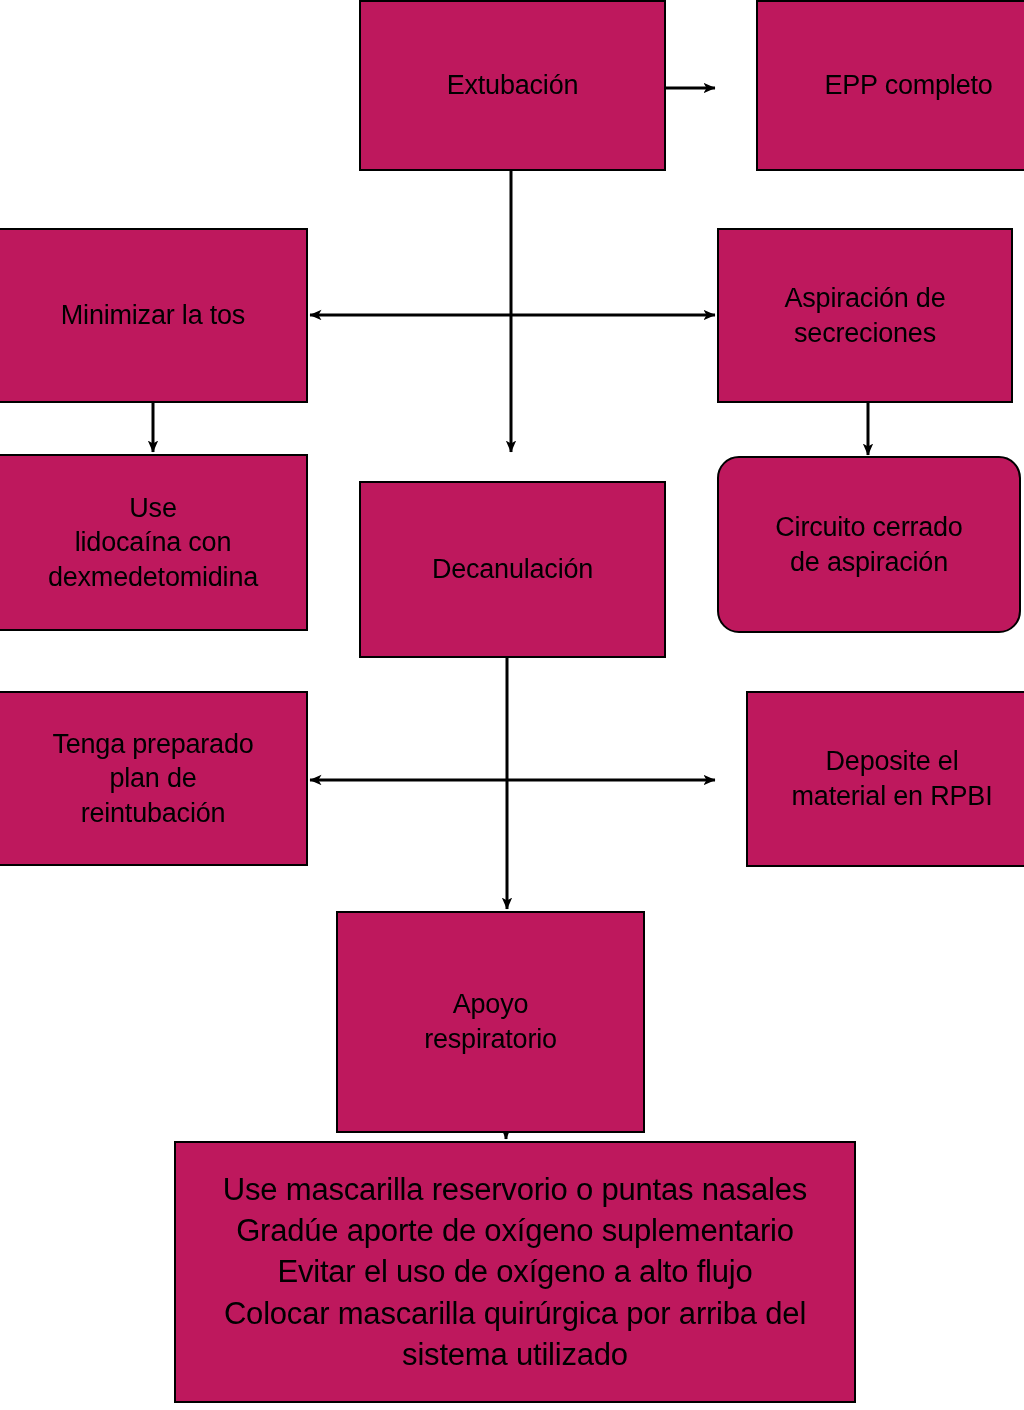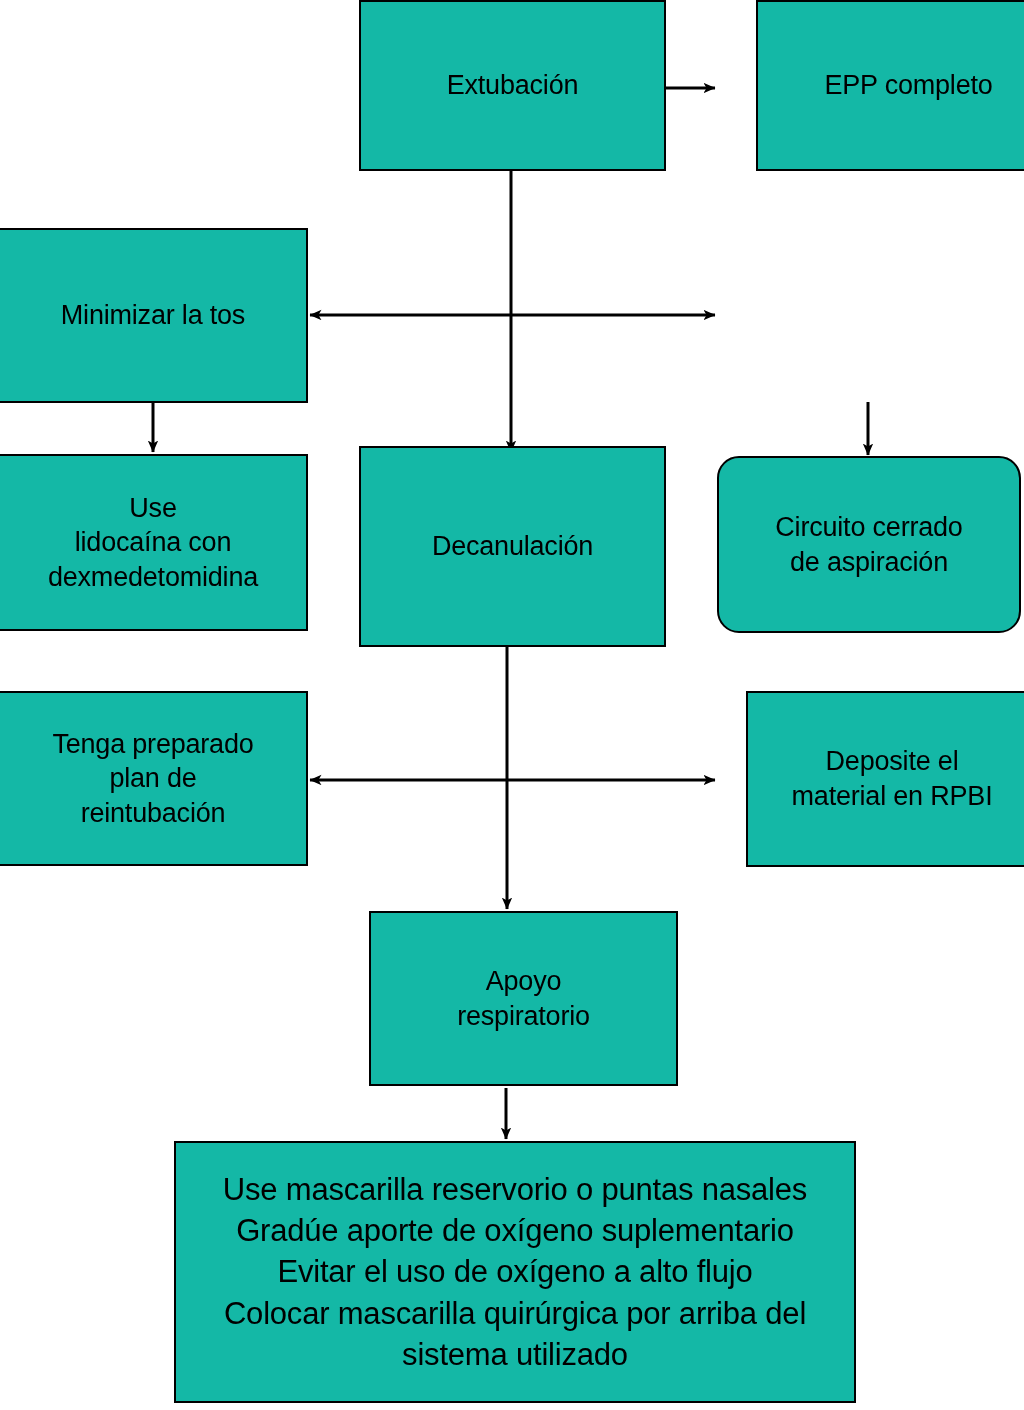--- a/index.html
+++ b/index.html
@@ -14,21 +14,21 @@
   #canvas {
     position: relative;
     width: 1024px;
     height: 1410px;
     background: #ffffff;
     overflow: hidden;
   }
   .node {
     position: absolute;
     box-sizing: border-box;
-    background: #14b8a6;
+    background: #be185d;
     border: 2px solid #000000;
     display: flex;
     align-items: center;
     justify-content: center;
     text-align: center;
     color: #000000;
     font-family: "Liberation Sans", sans-serif;
     font-size: 27px;
     line-height: 1.28;
     letter-spacing: -0.2px;
@@ -78,38 +78,40 @@
 
     <line x1="506" y1="1088" x2="506" y2="1139" stroke="#000000" stroke-width="3" marker-end="url(#ah)"></line>
   </svg>
 
   <div class="node" style="left:359px; top:0px; width:307px; height:171px;">Extubación</div>
 
   <div class="node" style="left:756px; top:0px; width:305px; height:171px;">EPP completo</div>
 
   <div class="node" style="left:-2px; top:228px; width:310px; height:175px;">Minimizar la tos</div>
 
+  <div class="node" style="left:717px; top:228px; width:296px; height:175px;">Aspiración de
+secreciones</div>
 
   <div class="node" style="left:-2px; top:454px; width:310px; height:177px;">Use
 lidocaína con
 dexmedetomidina</div>
 
-  <div class="node" style="left:359px; top:446px; width:307px; height:201px;">Decanulación</div>
+  <div class="node" style="left:359px; top:481px; width:307px; height:177px;">Decanulación</div>
 
   <div class="node" style="left:717px; top:456px; width:304px; height:177px;border-radius:22px;">Circuito cerrado
 de aspiración</div>
 
   <div class="node" style="left:-2px; top:691px; width:310px; height:175px;">Tenga preparado
 plan de
 reintubación</div>
 
   <div class="node" style="left:746px; top:691px; width:292px; height:176px;">Deposite el
 material en RPBI</div>
 
-  <div class="node" style="left:369px; top:911px; width:309px; height:175px;">Apoyo
+  <div class="node" style="left:336px; top:911px; width:309px; height:222px;">Apoyo
 respiratorio</div>
 
   <div class="node bottom-list" style="left:174px; top:1141px; width:682px; height:262px;">Use mascarilla reservorio o puntas nasales
 Gradúe aporte de oxígeno suplementario
 Evitar el uso de oxígeno a alto flujo
 Colocar mascarilla quirúrgica por arriba del
 sistema utilizado</div>
 
 </div>
 

